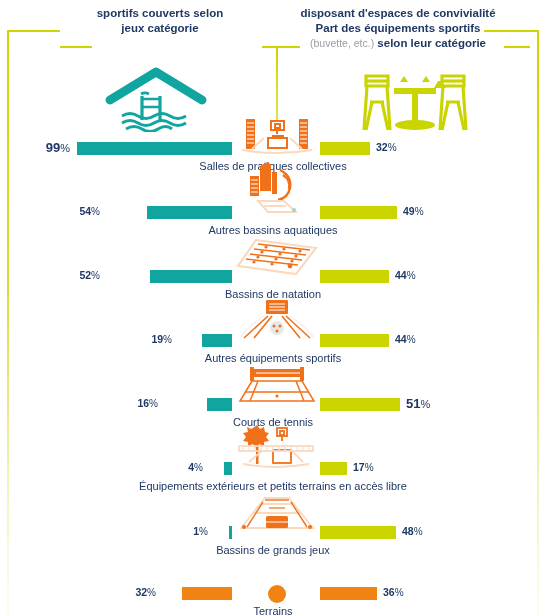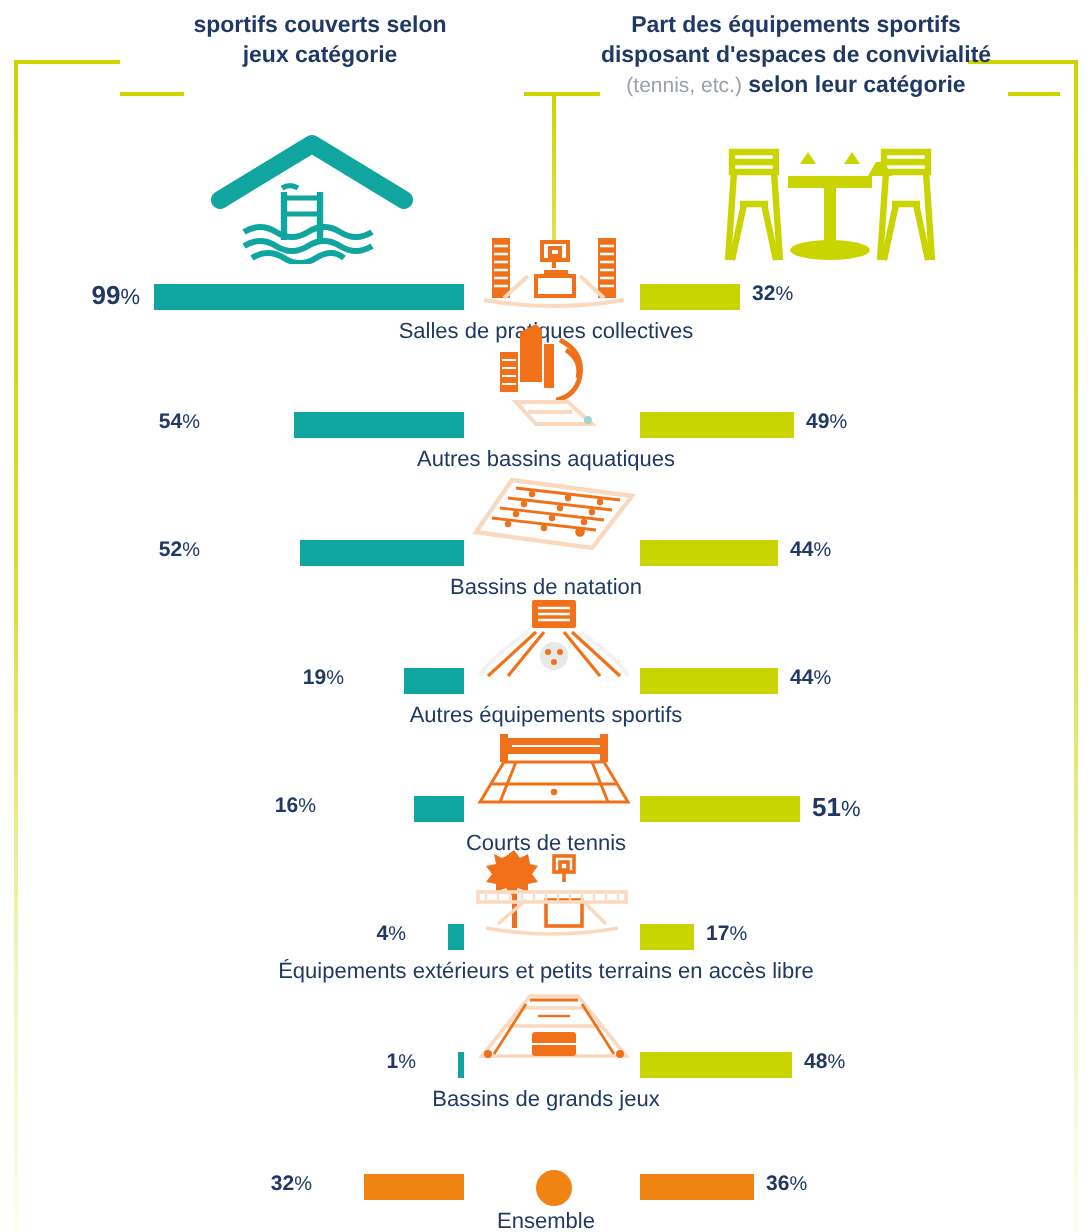--- a/index.html
+++ b/index.html
@@ -93,23 +93,23 @@
 <div class="tdash" id="tdash-left"></div>
 <div class="tdash" id="tdash-left2"></div>
 <div class="tdash" id="tdash-right"></div>
 <div id="center-tick"></div>
 
 <div class="title" id="title-left">
   <div>sportifs couverts selon</div>
   <div>jeux catégorie</div>
 </div>
 <div class="title" id="title-right">
+  <div>disposant d'espaces de convivialité</div>
   <div>Part des équipements sportifs</div>
-  <div>disposant d'espaces de convivialité</div>
-  <div><span class="sub">(tennis, etc.)</span><span> selon leur catégorie</span></div>
+  <div><span class="sub">(buvette, etc.)</span><span> selon leur catégorie</span></div>
 </div>
 
 <div class="icon" style="left:104px;top:66px;">
   <svg width="104" height="66" viewBox="0 0 104 66">
     <path d="M6 34 L52 6 L98 34" fill="none" stroke="#11a5a0" stroke-width="9" stroke-linecap="round" stroke-linejoin="round"></path>
     <path d="M38 30 v24 M56 30 v24" fill="none" stroke="#11a5a0" stroke-width="3.2"></path>
     <path d="M38 33 h18 M38 41 h18" fill="none" stroke="#11a5a0" stroke-width="2.6"></path>
     <path d="M37 28 a8 8 0 0 1 8 0" fill="none" stroke="#11a5a0" stroke-width="2.6"></path>
     <path d="M18 50 q8 -5 16 0 t16 0 t16 0 t16 0" fill="none" stroke="#11a5a0" stroke-width="3"></path>
     <path d="M18 57 q8 -5 16 0 t16 0 t16 0 t16 0" fill="none" stroke="#11a5a0" stroke-width="3"></path>
@@ -353,14 +353,14 @@
 <div class="row" style="top:587px">
   <div class="icon" style="left:267px;top:-3px;">
     <svg width="20" height="20" viewBox="0 0 20 20">
         <circle cx="10" cy="10" r="9" fill="#f18312"></circle>
       </svg>
   </div>
   <div class="val l" style="left:108px;width:48px"><span>32</span><span class="pc">%</span></div>
   <div class="bar left ens" style="left:182px;width:50px"></div>
   <div class="bar right ens" style="left:320px;width:57px"></div>
   <div class="val r" style="left:383px;width:60px"><span>36</span><span class="pc">%</span></div>
-  <div class="cat" style="top:18px">Ensemble</div>
+  <div class="cat" style="top:18px">Terrains</div>
 </div>
 
 </body></html>

